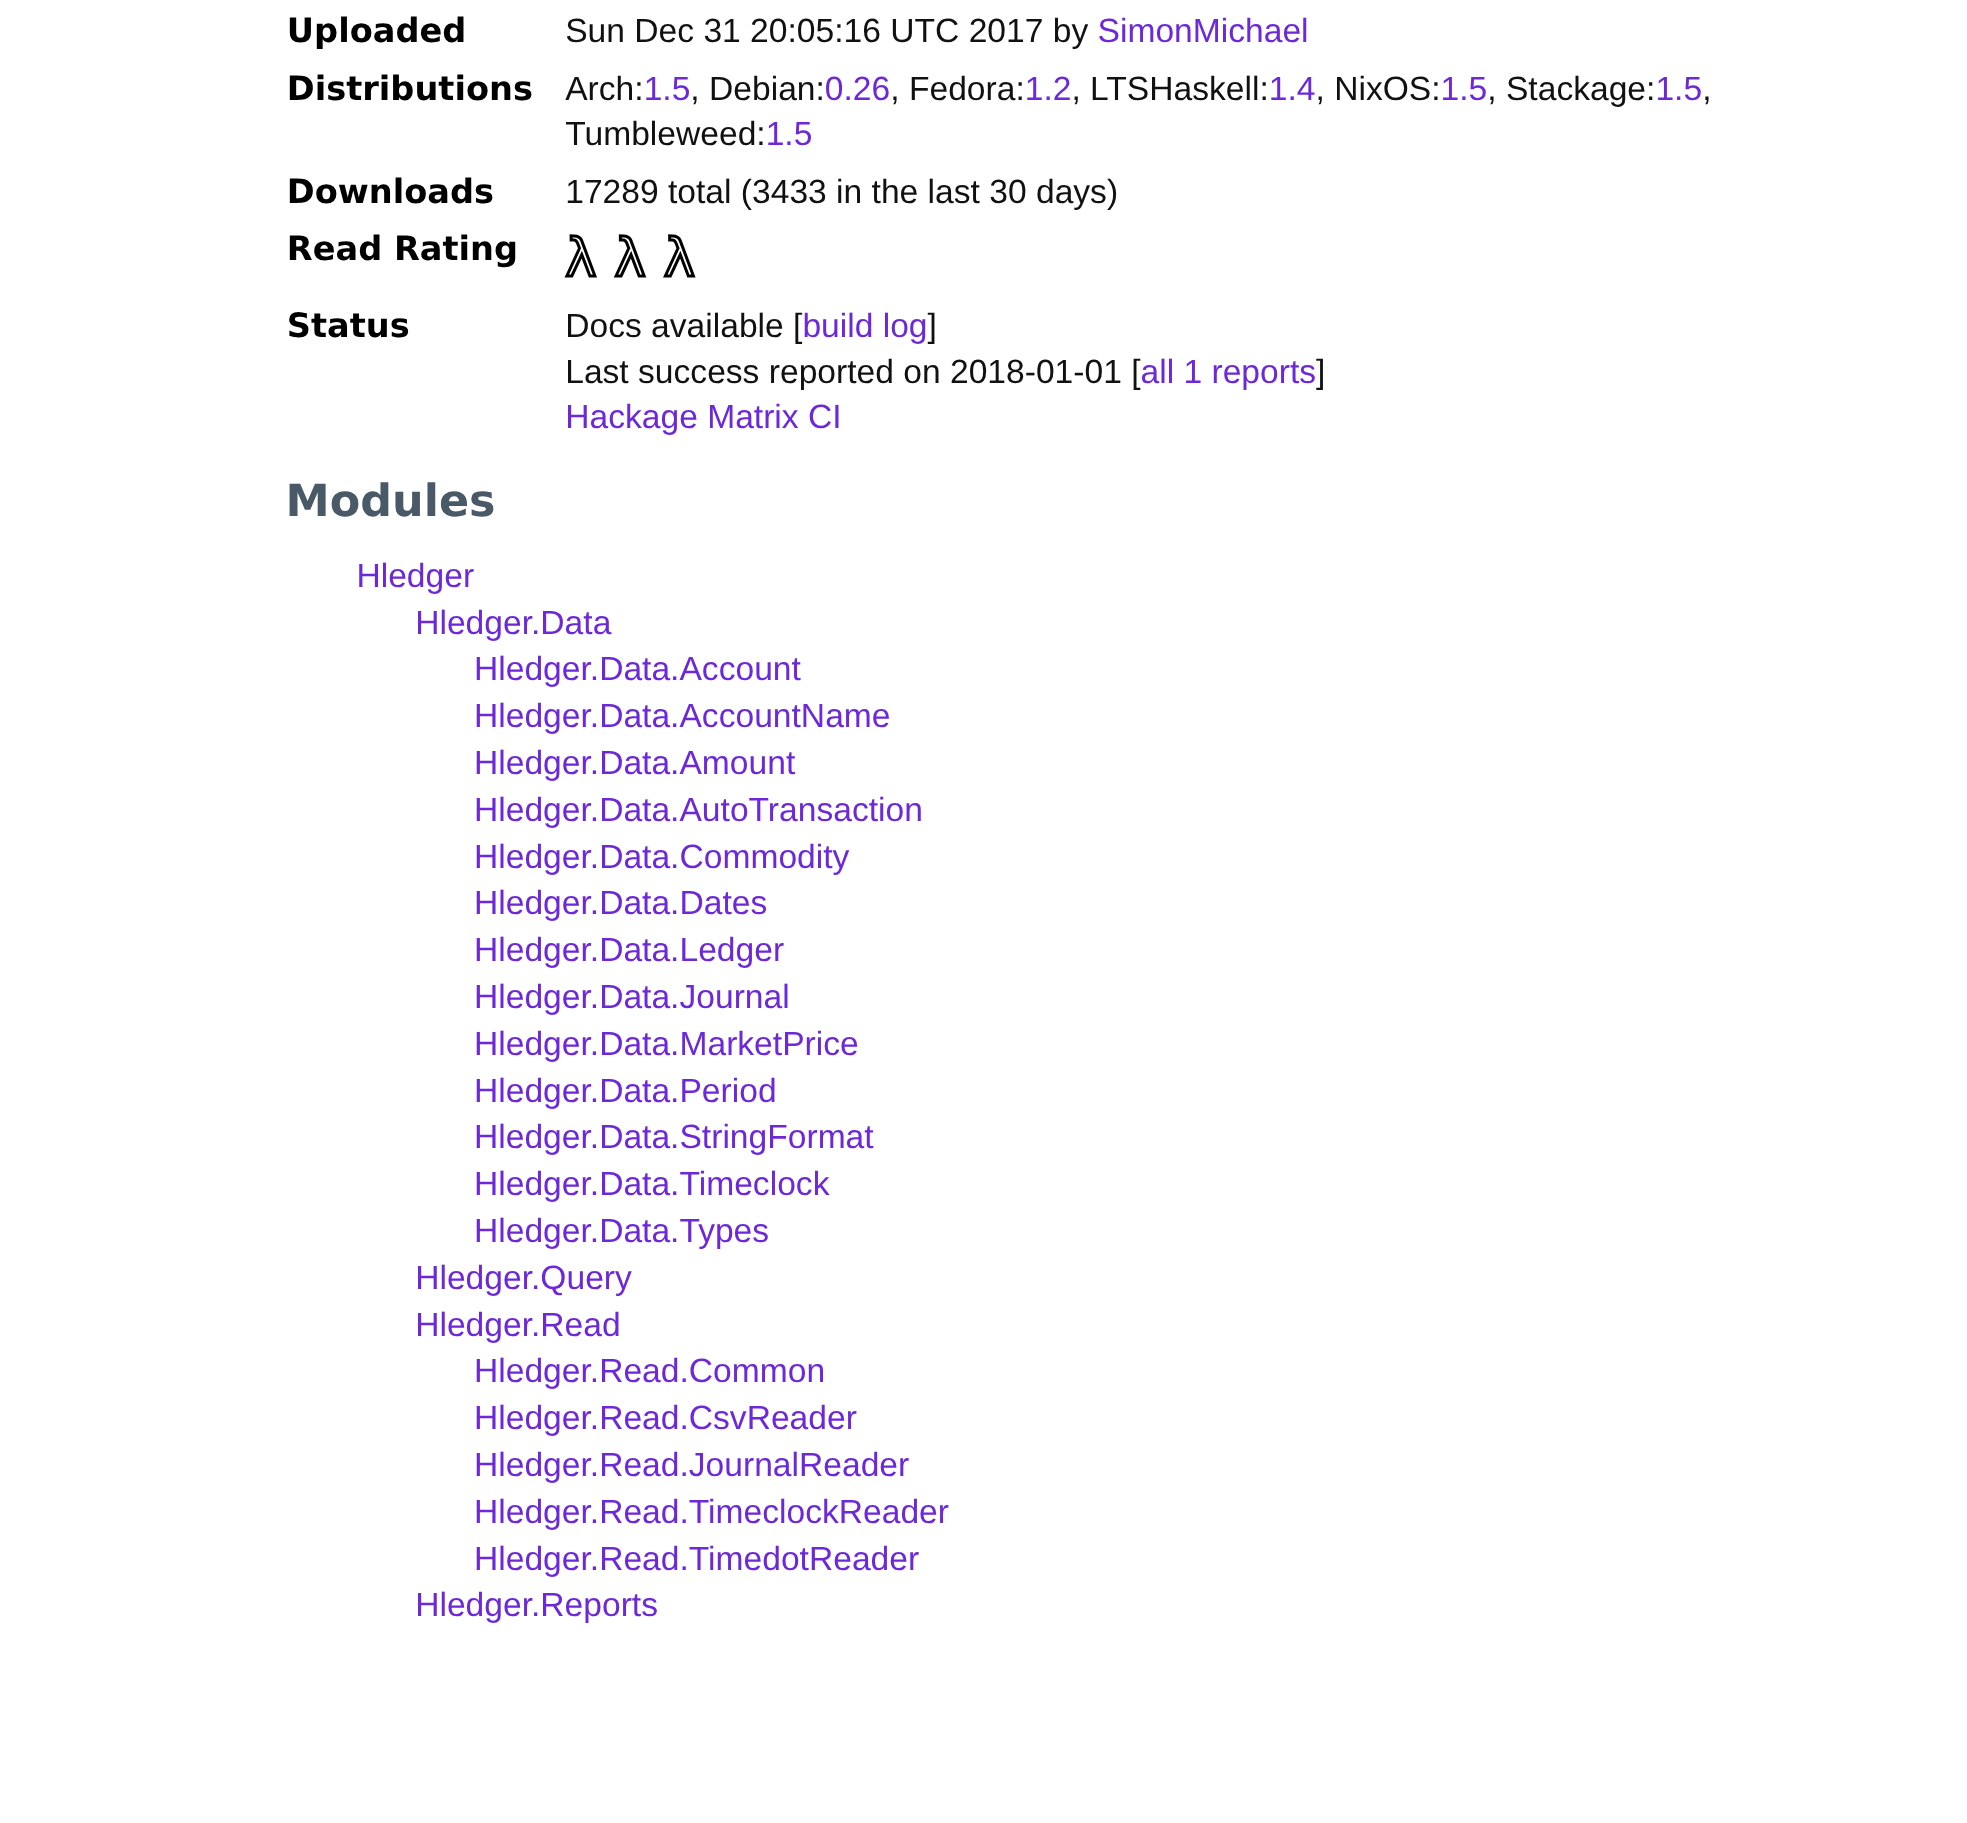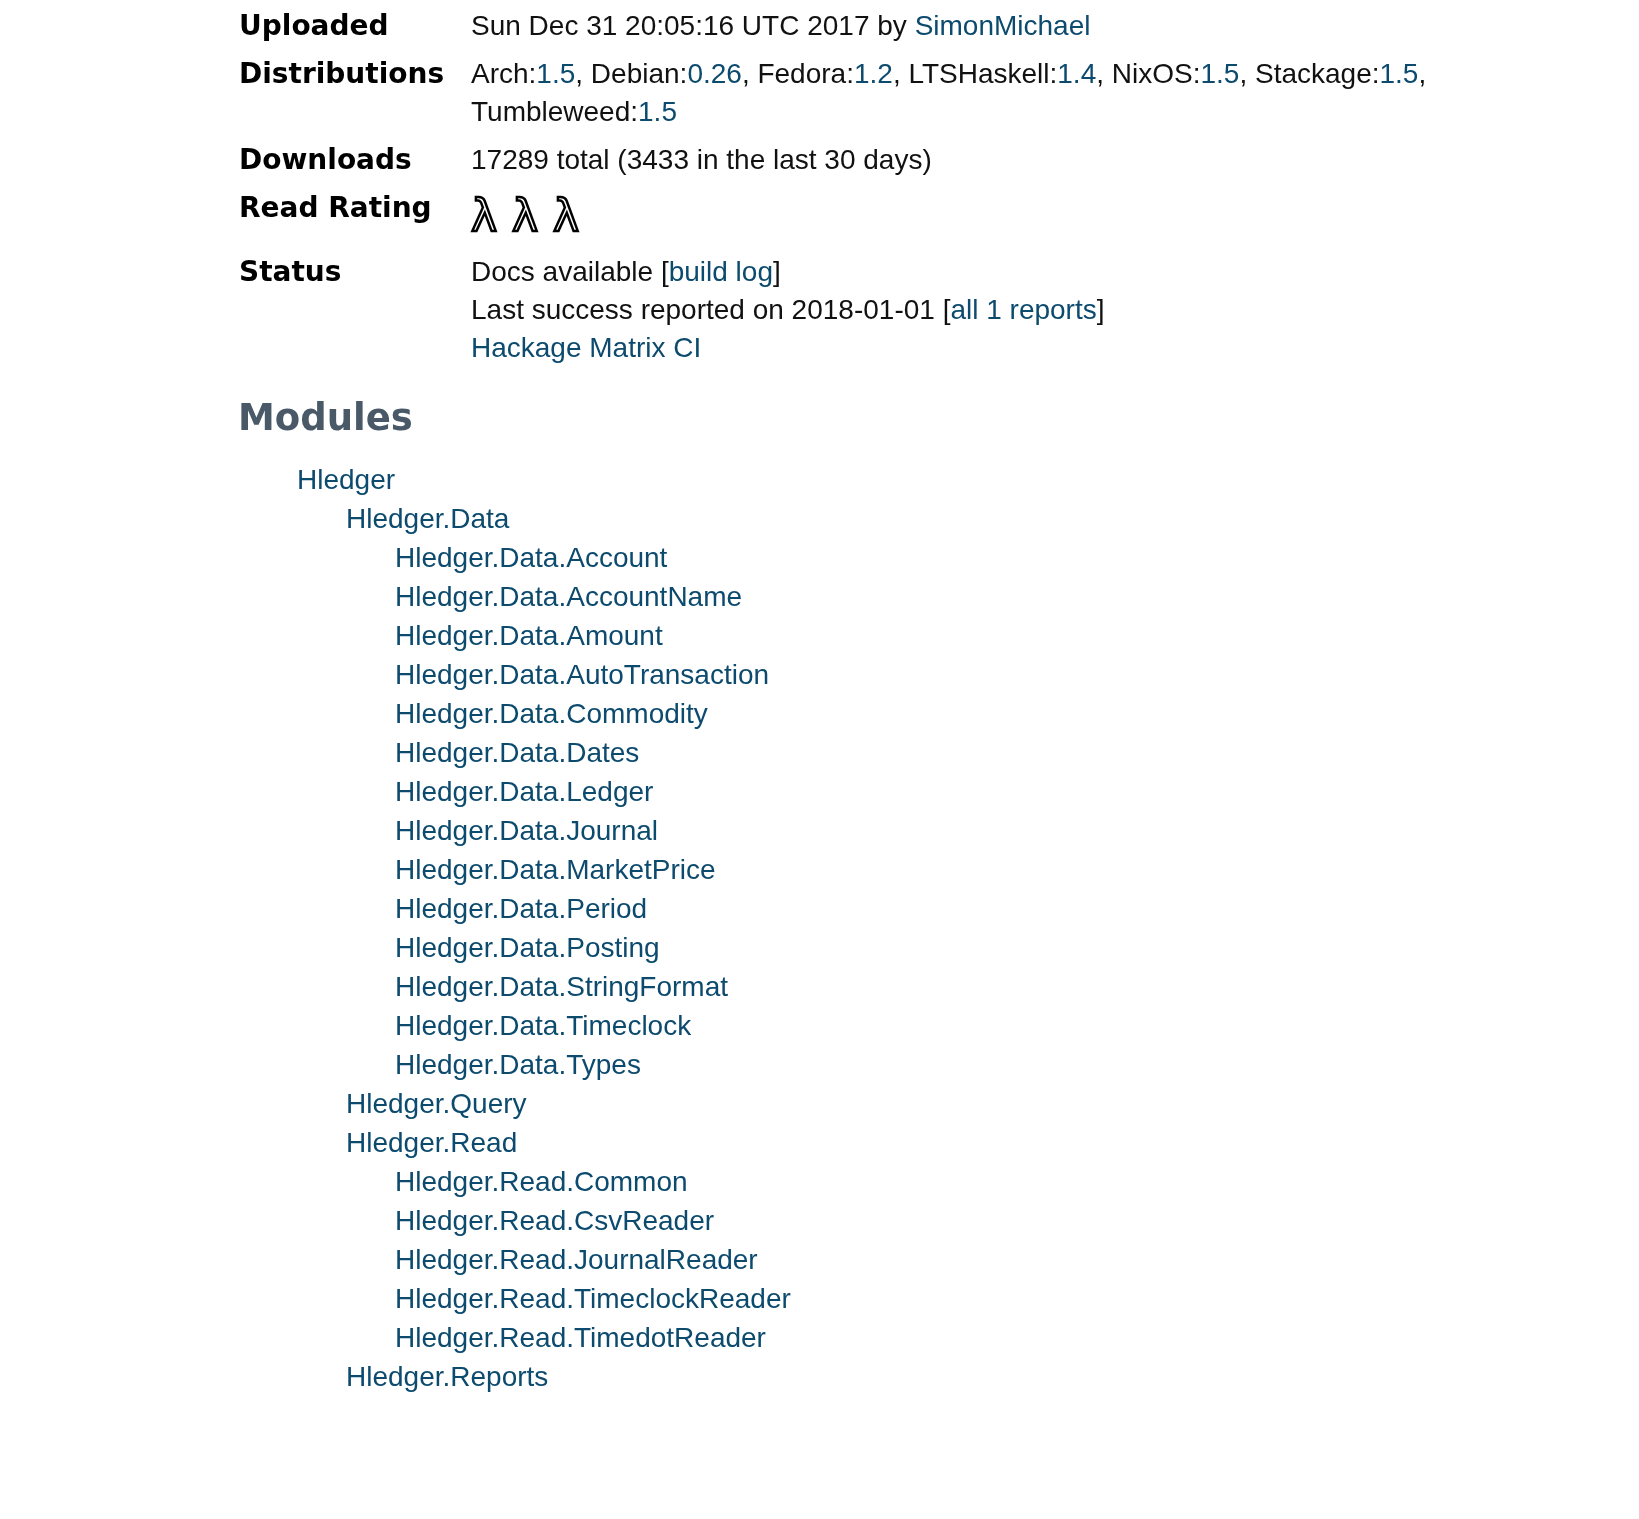--- a/index.html
+++ b/index.html
@@ -35,21 +35,21 @@
     line-height: 38px;
     white-space: nowrap;
   }
   table.props td {
     vertical-align: top;
     padding: 5px 0;
     line-height: 38px;
     width: 1160px;
   }
   .vline { line-height: 38px; }
-  a.lnk { color: #0c4a6e; text-decoration: none; cursor: pointer; }
+  a.lnk { color: #6d28d9; text-decoration: none; cursor: pointer; }
   .lambda {
     display: inline-block;
     font-family: "DejaVu Sans", sans-serif;
     font-size: 44px;
     line-height: 54px;
     color: #ffffff;
     -webkit-text-stroke: 2.5px #000000;
     margin-right: 15px;
     cursor: pointer;
   }
@@ -119,21 +119,20 @@
       <li style="padding-left: 147px;"><a href="#" class="lnk">Hledger.Data.Account</a></li>
       <li style="padding-left: 147px;"><a href="#" class="lnk">Hledger.Data.AccountName</a></li>
       <li style="padding-left: 147px;"><a href="#" class="lnk">Hledger.Data.Amount</a></li>
       <li style="padding-left: 147px;"><a href="#" class="lnk">Hledger.Data.AutoTransaction</a></li>
       <li style="padding-left: 147px;"><a href="#" class="lnk">Hledger.Data.Commodity</a></li>
       <li style="padding-left: 147px;"><a href="#" class="lnk">Hledger.Data.Dates</a></li>
       <li style="padding-left: 147px;"><a href="#" class="lnk">Hledger.Data.Ledger</a></li>
       <li style="padding-left: 147px;"><a href="#" class="lnk">Hledger.Data.Journal</a></li>
       <li style="padding-left: 147px;"><a href="#" class="lnk">Hledger.Data.MarketPrice</a></li>
       <li style="padding-left: 147px;"><a href="#" class="lnk">Hledger.Data.Period</a></li>
-      <li style="padding-left: 147px;"><a href="#" class="lnk">Hledger.Data.Posting</a></li>
       <li style="padding-left: 147px;"><a href="#" class="lnk">Hledger.Data.StringFormat</a></li>
       <li style="padding-left: 147px;"><a href="#" class="lnk">Hledger.Data.Timeclock</a></li>
       <li style="padding-left: 147px;"><a href="#" class="lnk">Hledger.Data.Types</a></li>
       <li style="padding-left: 98px;"><a href="#" class="lnk">Hledger.Query</a></li>
       <li style="padding-left: 98px;"><a href="#" class="lnk">Hledger.Read</a></li>
       <li style="padding-left: 147px;"><a href="#" class="lnk">Hledger.Read.Common</a></li>
       <li style="padding-left: 147px;"><a href="#" class="lnk">Hledger.Read.CsvReader</a></li>
       <li style="padding-left: 147px;"><a href="#" class="lnk">Hledger.Read.JournalReader</a></li>
       <li style="padding-left: 147px;"><a href="#" class="lnk">Hledger.Read.TimeclockReader</a></li>
       <li style="padding-left: 147px;"><a href="#" class="lnk">Hledger.Read.TimedotReader</a></li>

